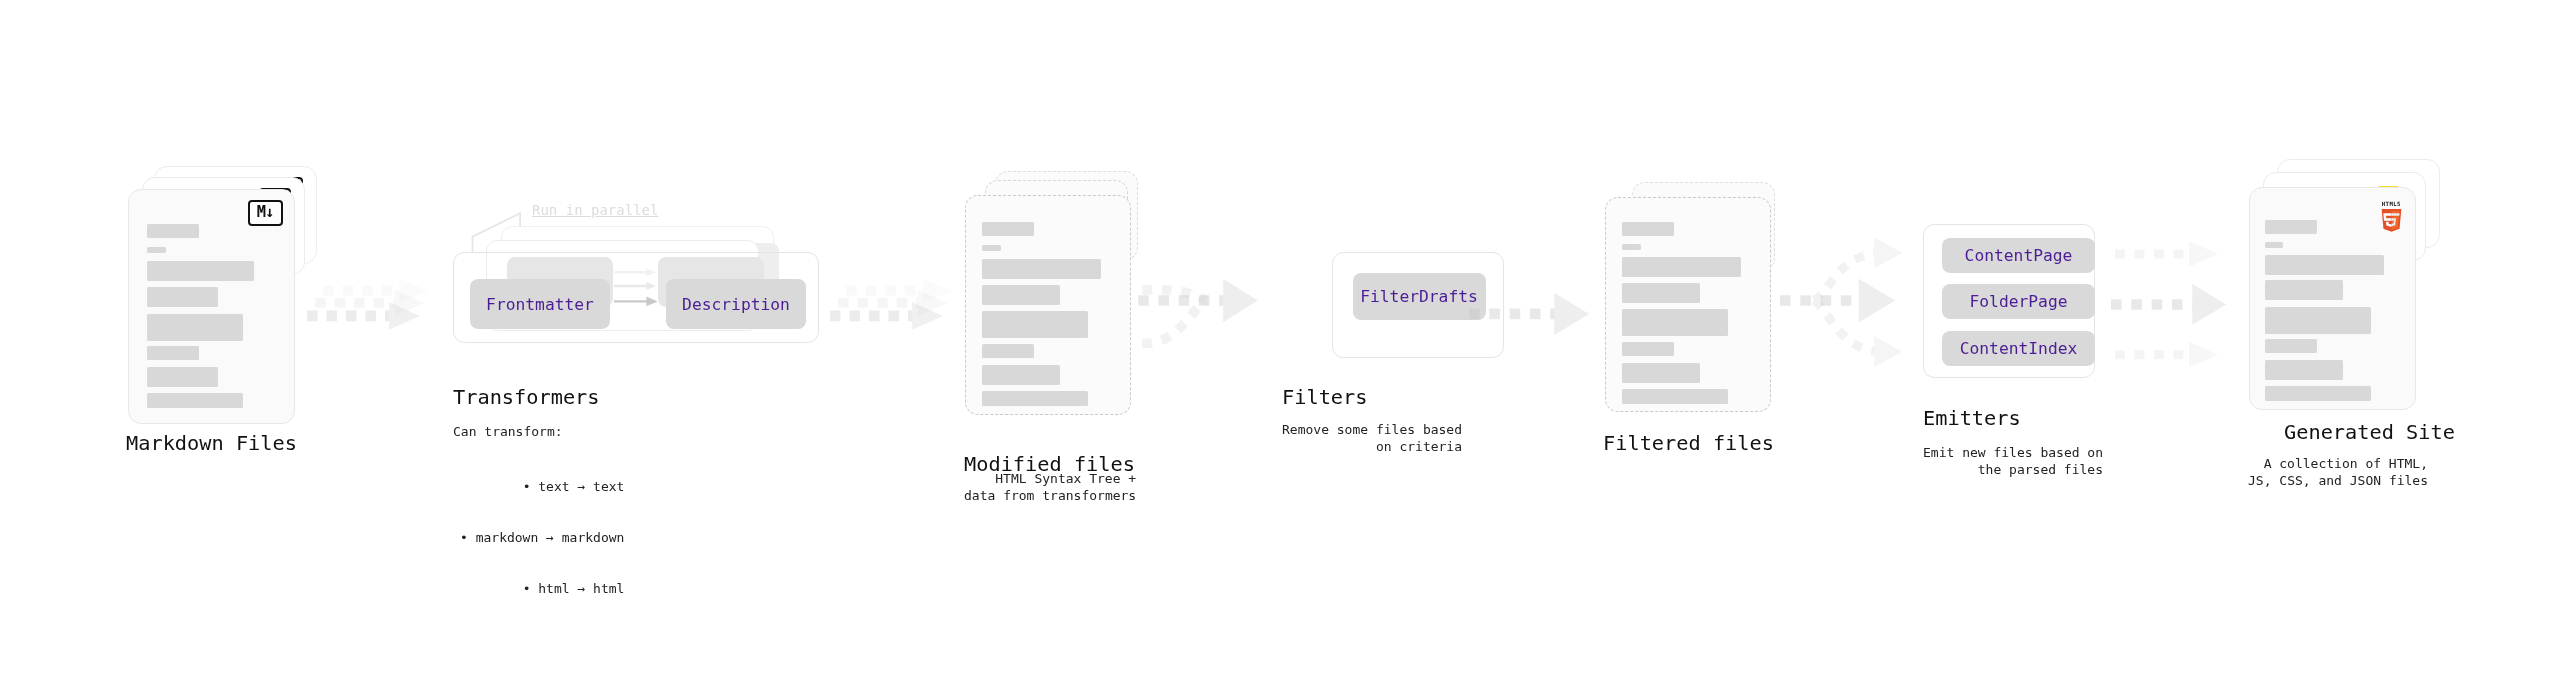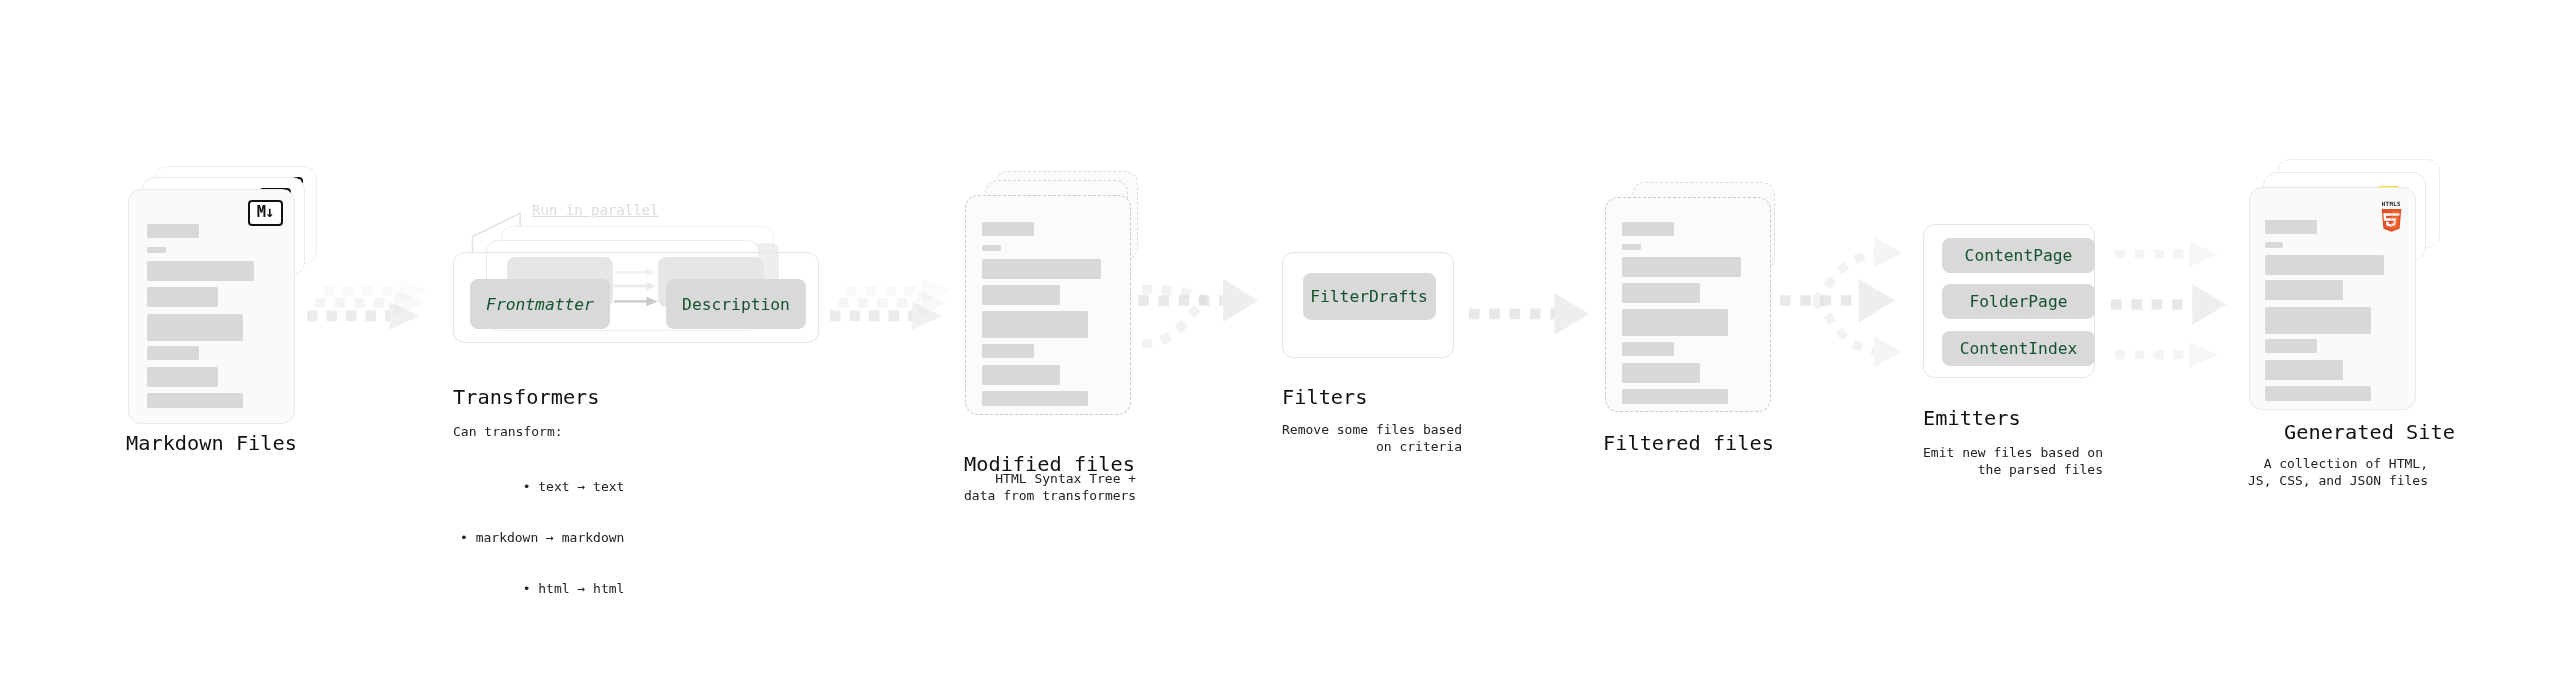--- a/index.html
+++ b/index.html
@@ -51,21 +51,21 @@
     border-radius:11.4px;
     background:#ffffff;
     box-sizing:border-box;
   }
   .chip{
     position:absolute;
     background:#d9d9d9;
     border-radius:8.1px;
     display:flex;align-items:center;justify-content:center;
     font-size:16.3px;
-    color:#14532d;
+    color:#4c1d95;
     box-sizing:border-box;
     white-space:nowrap;
   }
 
   
   .title{position:absolute;font-size:20.3px;letter-spacing:0px;color:#111;white-space:nowrap;}
   .desc{position:absolute;font-size:13px;line-height:17px;color:#222;white-space:pre;text-align:right;}
   .note{position:absolute;font-size:14px;color:#dcdcdc;white-space:nowrap;}
 
   .bullets{margin:0;padding:0;list-style:none;}
@@ -147,21 +147,21 @@
       </g>
       <g opacity="0.9">
         <line x1="0" y1="41" x2="42" y2="41" stroke="#c4c4c4" stroke-width="3"></line>
         <polygon points="40,35 54,41 40,47" fill="#c4c4c4"></polygon>
       </g>
     </svg>
 
     <div class="group" style="left:453px;top:252px;width:366px;height:91px;border-color:#e4e4e4;background:transparent;">
     </div>
 
-    <div class="chip" style="left:470px;top:279px;width:140px;height:50px;font-style:italic;">
+    <div class="chip" style="left:470px;top:279px;width:140px;height:50px;">
       <span>Frontmatter</span>
     </div>
     <div class="chip" style="left:666px;top:279px;width:140px;height:50px;">
       <span>Description</span>
     </div>
 
     <div class="title" style="left:453px;top:385px;">Transformers</div>
     <div class="desc" style="left:453px;top:423px;">Can transform:</div>
     <ul class="bullets desc" style="left:460px;top:444px;">
       <li>• text → text</li>
@@ -210,21 +210,21 @@
       <path d="M5 42 C50 40 66 46 84 55" fill="none" stroke="#c6c6c6" stroke-width="12" stroke-dasharray="12 12" stroke-linecap="butt"></path>
       <path d="M5 108 C50 110 66 64 84 55" fill="none" stroke="#c6c6c6" stroke-width="12" stroke-dasharray="12 12" stroke-linecap="butt"></path>
     </g>
     <g opacity="0.40">
       <line x1="0" y1="55" x2="108" y2="55" stroke="#c6c6c6" stroke-width="13" stroke-dasharray="13 12"></line>
       <polygon points="105,28 148,55 105,82" fill="#d6d6d6"></polygon>
     </g>
   </svg>
 
   <div class="node">
-    <div class="group" style="left:1282px;top:252px;width:172px;height:106px;">
+    <div class="group" style="left:1332px;top:252px;width:172px;height:106px;">
       <div class="chip" style="left:19.5px;top:20.3px;width:133px;height:47px;">
         <span>FilterDrafts</span>
       </div>
     </div>
     <div class="title" style="left:1282px;top:385px;">Filters</div>
     <div class="desc" style="left:1282px;top:421px;">Remove some files based
 on criteria</div>
   </div>
 
   <svg class="node" style="left:1469px;top:291px;width:130px;height:49px;" width="130" height="49" viewBox="0 0 160 60">

